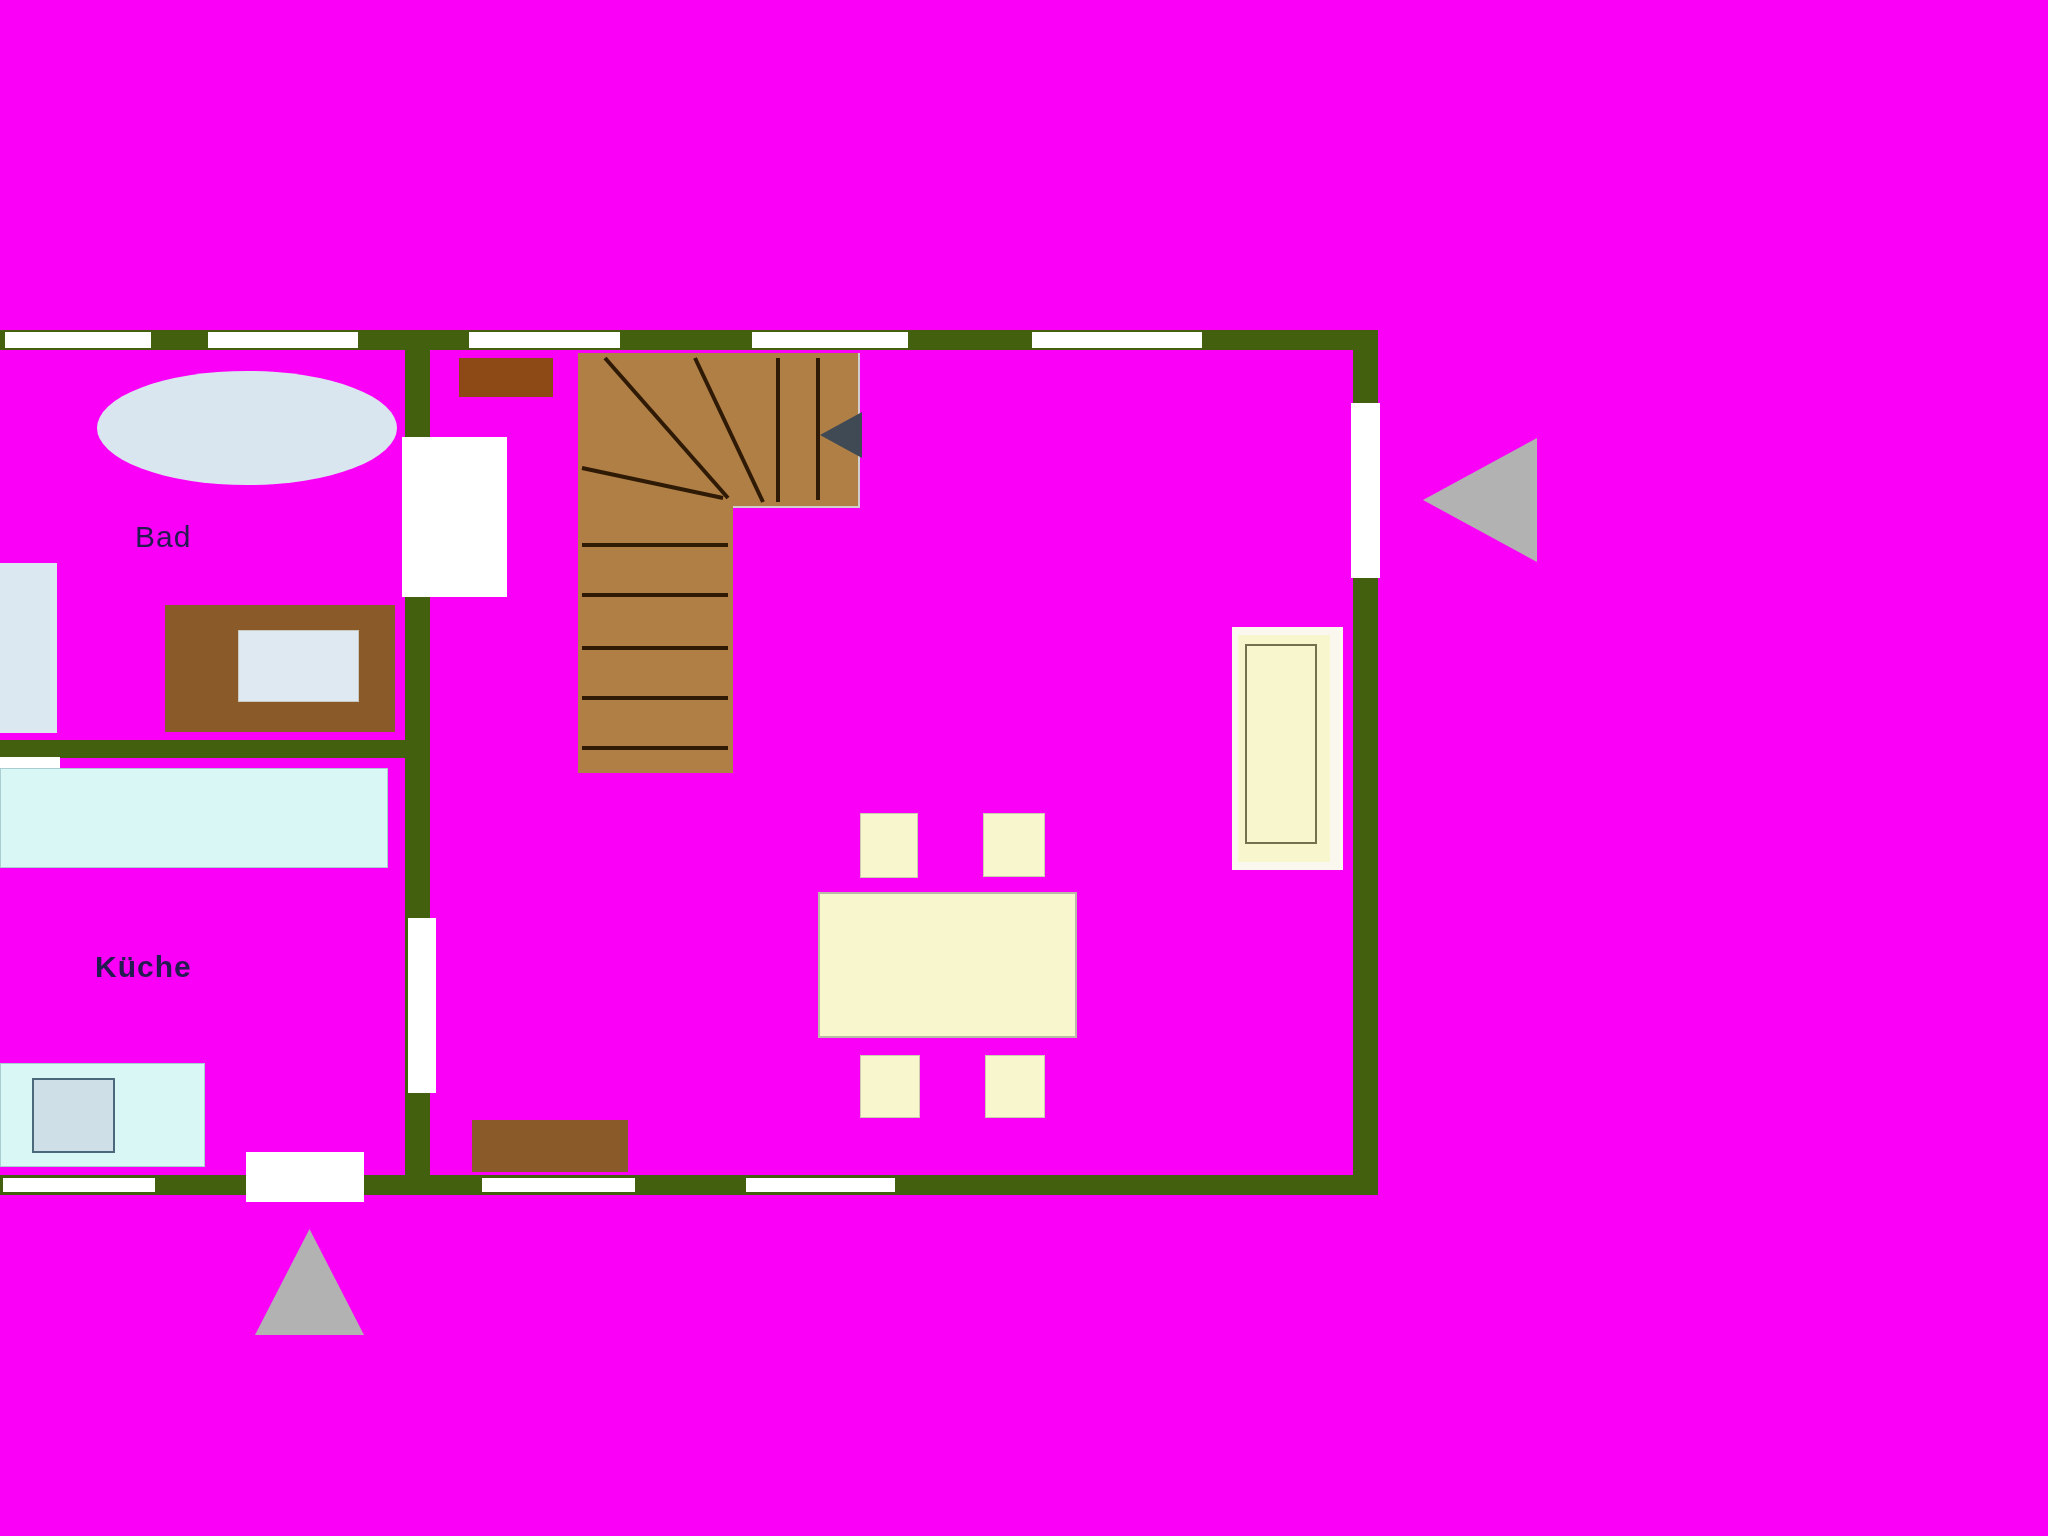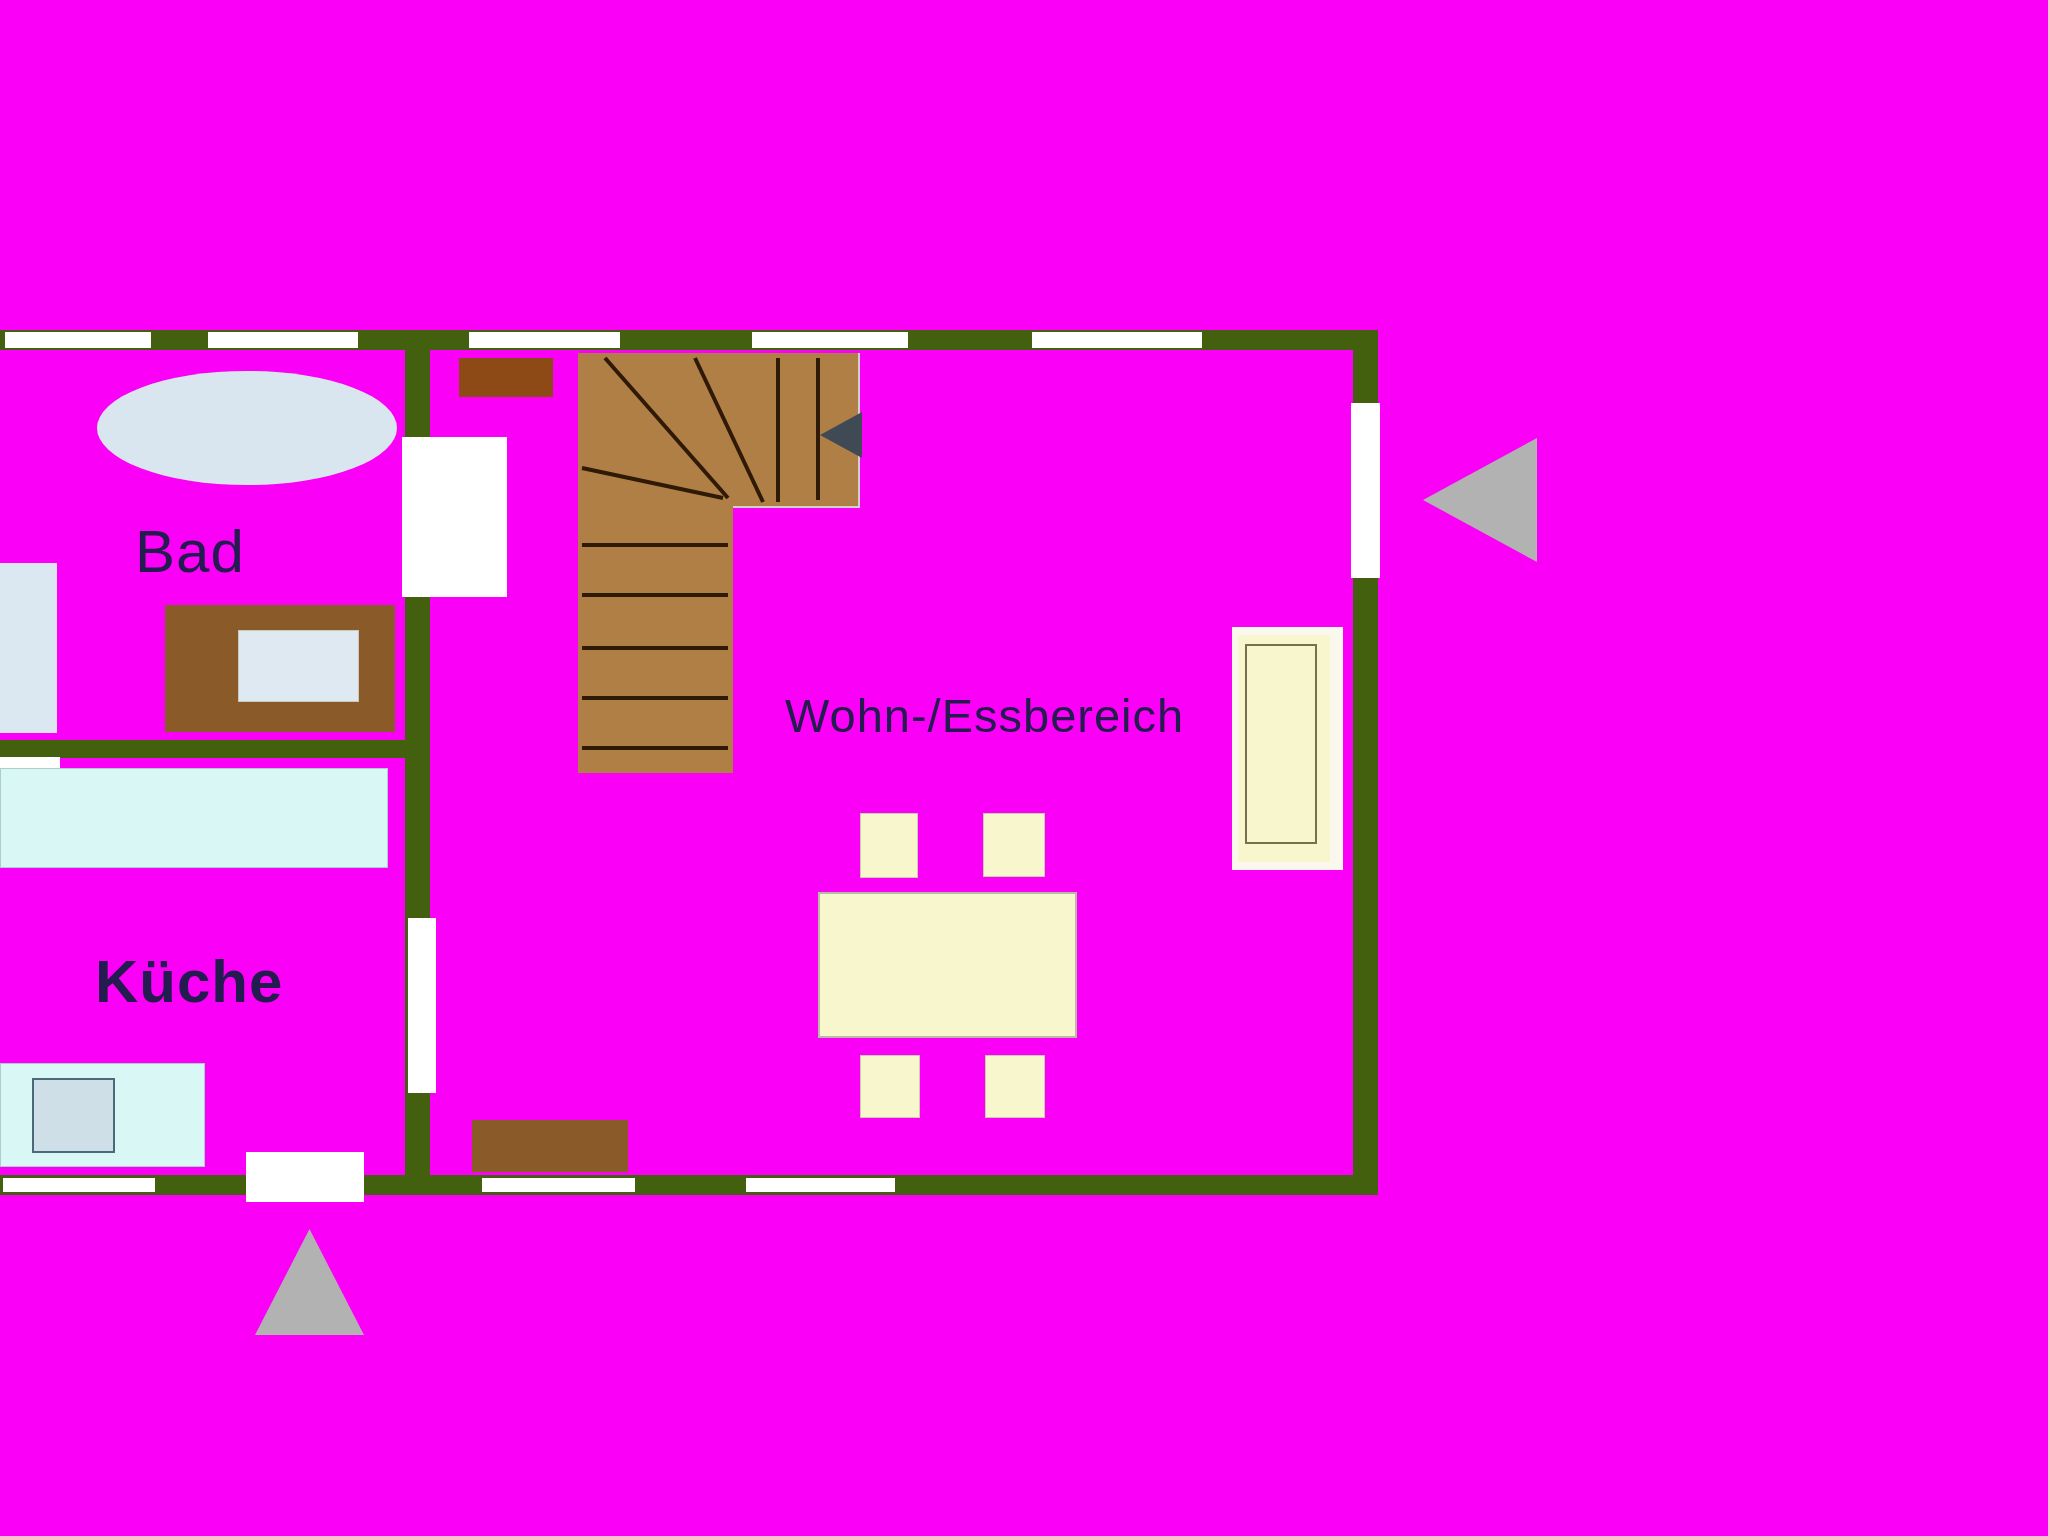--- a/index.html
+++ b/index.html
@@ -1,21 +1,21 @@
 <!DOCTYPE html>
 <html><head>
 <meta charset="utf-8">
 <style>
   html,body{margin:0;padding:0;background:#fa00f6;}
   #canvas{position:relative;width:2048px;height:1536px;background:#fa00f6;overflow:hidden;
           font-family:"Liberation Sans",sans-serif;}
   .abs{position:absolute;}
   .wall{position:absolute;background:#42600e;}
   .opening{position:absolute;background:#ffffff;}
-  .room-label{position:absolute;color:#241b50;font-size:60px;line-height:1;white-space:nowrap;
+  .room-label{position:absolute;color:#241b50;font-size:30px;line-height:1;white-space:nowrap;
               letter-spacing:1px;}
   .wood{position:absolute;background:#8a5a28;}
   .fixture{position:absolute;background:#d9e5ef;}
   .counter{position:absolute;background:#d9f7f5;border:1px solid #a9cdd0;box-sizing:border-box;}
   .cream{position:absolute;background:#f7f6cd;box-sizing:border-box;}
   .stairs{position:absolute;background:#b07f45;}
   .tri{position:absolute;background:#b2b2b2;}
   svg.lines{position:absolute;left:0;top:0;pointer-events:none;}
 </style>
 </head>
@@ -76,21 +76,20 @@
       <line x1="695" y1="358" x2="763" y2="502"></line>
     </g>
   </svg>
 
   <div class="abs" style="left:820px;top:412px;width:42px;height:46px;background:#3f4a55;
               clip-path:polygon(0 50%,100% 0,100% 100%);"></div>
 
   <div class="wood" style="left:459px;top:358px;width:94px;height:39px;background:#8d4a16;"></div>
   <div class="wood" style="left:472px;top:1120px;width:156px;height:52px;"></div>
 
-  <div class="room-label" style="left:785px;top:692px;font-size:47px;">Wohn-/Essbereich</div>
 
   <div class="abs" style="left:1232px;top:627px;width:111px;height:243px;background:#faf8ee;">
     <div class="cream" style="left:6px;top:8px;width:92px;height:227px;">
       <div class="abs" style="left:7px;top:9px;width:72px;height:200px;border:2px solid #72724e;box-sizing:border-box;"></div>
     </div>
   </div>
 
   <div class="cream" style="left:818px;top:892px;width:259px;height:146px;border:2px solid #b9b9a8;"></div>
   <div class="cream" style="left:860px;top:813px;width:58px;height:65px;border:1px solid #cccab0;"></div>
   <div class="cream" style="left:983px;top:813px;width:62px;height:64px;border:1px solid #cccab0;"></div>

